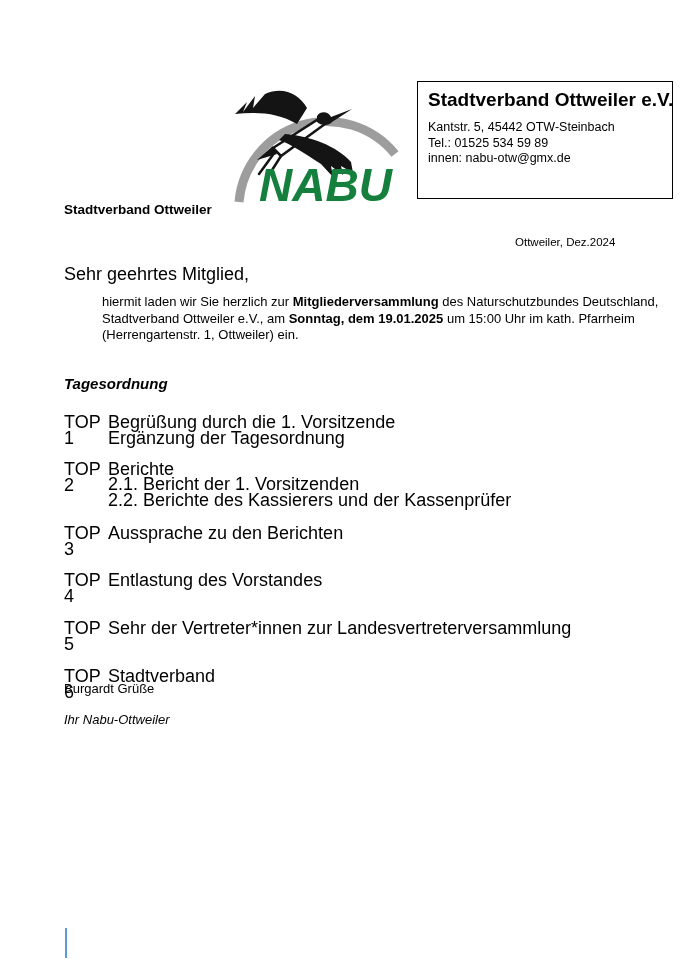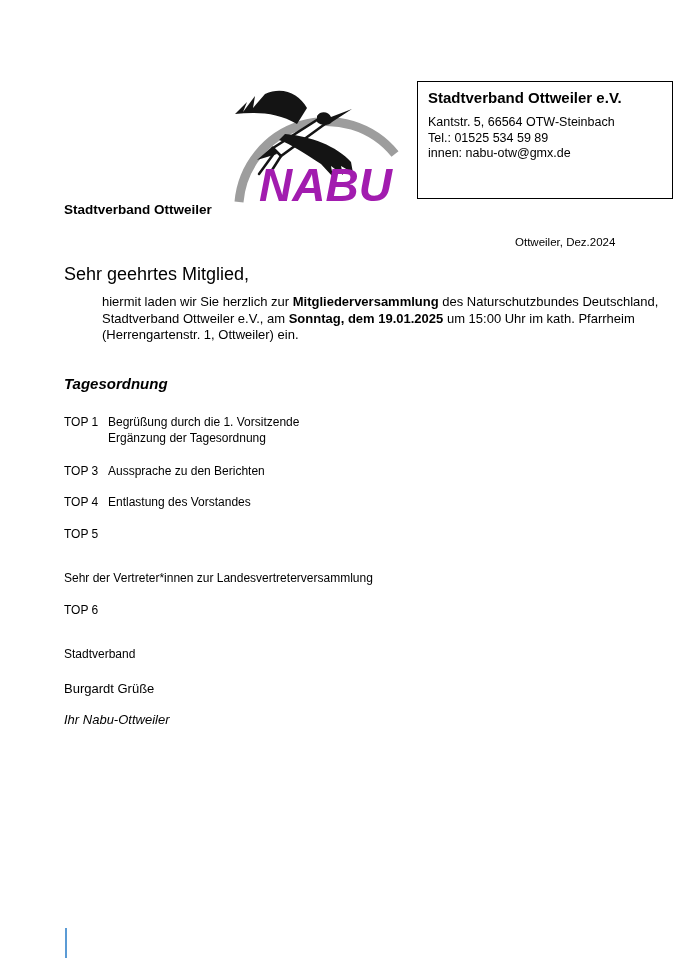--- a/index.html
+++ b/index.html
@@ -11,43 +11,43 @@
     color:#000;
     overflow:hidden;
     margin:0 auto;
   }
   
   .lh-box{
     position:absolute;left:417px;top:81px;width:256px;height:118px;
     box-sizing:border-box;border:1.5px solid #000;
     padding:7px 10px 0 10px;background:#fff;z-index:3;
   }
-  .lh-box-title{font-size:15px;font-weight:bold;margin:0 0 9px 0;white-space:nowrap;}
+  .lh-box-title{font-size:19px;font-weight:bold;margin:0 0 9px 0;white-space:nowrap;}
   .lh-box-line{font-size:12.5px;line-height:15.5px;white-space:nowrap;}
   .org-name{position:absolute;left:64px;top:202px;font-size:13.5px;font-weight:bold;}
   
   .logo{position:absolute;left:225px;top:86px;width:190px;height:124px;z-index:2;}
   .logo svg{position:absolute;left:0;top:0;}
   .logo-text{
     position:absolute;left:34px;top:76px;
     font-size:46px;line-height:1;font-weight:bold;font-style:italic;
     letter-spacing:0px;z-index:2;
   }
   
   .dateline{position:absolute;left:515px;top:236px;font-size:11.5px;}
   
   .salutation{position:absolute;left:64px;top:264px;font-size:18px;}
   .paragraph{position:absolute;left:64px;top:294px;width:562px;font-size:13px;line-height:16.5px;margin-left:38px;}
   .paragraph b{font-weight:bold;}
   .agenda-title{position:absolute;left:64px;top:375px;font-size:15px;font-weight:bold;font-style:italic;}
-  .agenda{position:absolute;left:64px;top:414px;width:560px;font-size:12px;}
+  .agenda{position:absolute;left:64px;top:414px;width:560px;font-size:18px;}
   .agenda-item{display:flex;align-items:flex-start;}
   .agenda-item + .agenda-item{margin-top:15px;}
   .agenda-item.mt17{margin-top:17px;}
-  .agenda-item.mt16{margin-top:16px;flex-direction:column;}
+  .agenda-item.mt16{margin-top:16px;}
   .agenda-label{flex:0 0 44px;line-height:16px;}
   .agenda-text{flex:1;line-height:16px;}
   .agenda-text .sub{line-height:15.5px;}
   .closing-greeting{position:absolute;left:64px;top:681px;font-size:13px;}
   .closing-signature{position:absolute;left:64px;top:712px;font-size:13px;font-style:italic;}
   .cursor-line{position:absolute;left:65px;top:928px;width:2px;height:30px;}
 </style>
 </head>
 <body>
 
@@ -65,26 +65,26 @@
 
         <path d="M48,62 L92,34 L100,38 L56,70 Z" fill="#ffffff" stroke="#141414" stroke-width="2.5"></path>
 
         <path d="M92,30 C96,24 104,26 106,31 L127,23 L107,36 C104,40 96,40 92,36 Z"></path>
 
         <path d="M60,48 C85,50 112,60 126,76 L128,87 L116,80 L118,89 L106,80 L108,91 L96,78 C80,68 66,58 54,54 Z"></path>
 
         <path d="M50,66 L34,88 M56,70 L42,92" fill="none" stroke="#141414" stroke-width="2.5" stroke-linecap="round"></path>
       </g>
     </svg>
-    <div class="logo-text" style="color:#a21caf">NABU</div>
+    <div class="logo-text" style="color:#15803d">NABU</div>
   </div>
 
   <div class="lh-box">
     <div class="lh-box-title">Stadtverband Ottweiler e.V.</div>
-    <div class="lh-box-line">Kantstr. 5, 66564 OTW-Steinbach</div>
+    <div class="lh-box-line">Kantstr. 5, 45442 OTW-Steinbach</div>
     <div class="lh-box-line">Tel.: 01525 534 59 89</div>
     <div class="lh-box-line">innen: nabu-otw@gmx.de</div>
   </div>
 
   <div class="org-name">Stadtverband Ottweiler</div>
 
   <div class="dateline">Ottweiler, Dez.2024</div>
 
   <div class="salutation">Sehr geehrtes Mitglied,</div>
 
@@ -95,20 +95,28 @@
   <div class="agenda">
 
     <div class="agenda-item">
       <div class="agenda-label">TOP 1</div>
       <div class="agenda-text">
         <div>Begrüßung durch die 1. Vorsitzende</div>
         <div>Ergänzung der Tagesordnung</div>
       </div>
     </div>
 
+    <div class="agenda-item">
+      <div class="agenda-label">TOP 2</div>
+      <div class="agenda-text">
+        <div>Berichte</div>
+        <div class="sub">2.1. Bericht der 1. Vorsitzenden</div>
+        <div class="sub">2.2. Berichte des Kassierers und der Kassenprüfer</div>
+      </div>
+    </div>
 
     <div class="agenda-item mt17">
       <div class="agenda-label">TOP 3</div>
       <div class="agenda-text">Aussprache zu den Berichten</div>
     </div>
 
     <div class="agenda-item">
       <div class="agenda-label">TOP 4</div>
       <div class="agenda-text">Entlastung des Vorstandes</div>
     </div>

